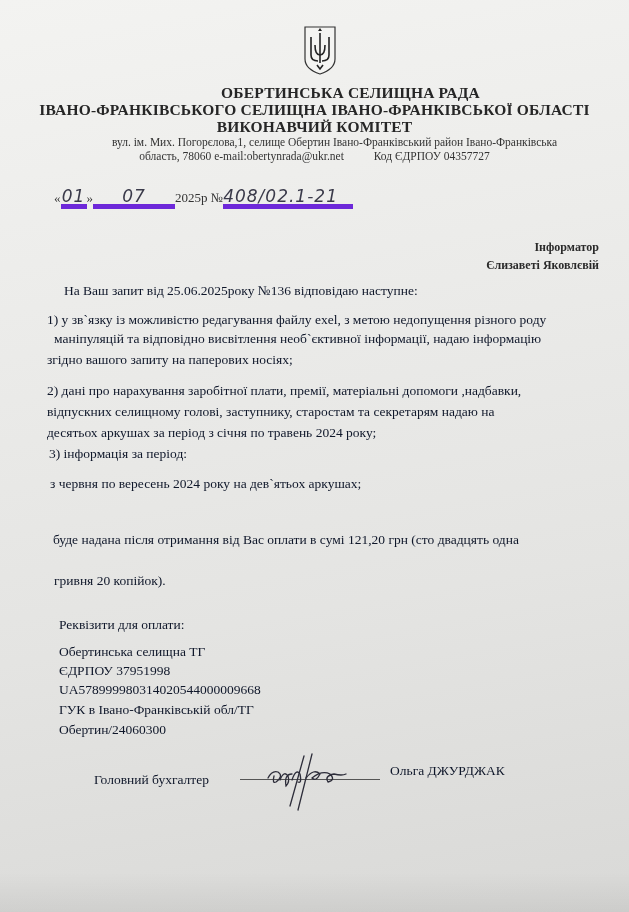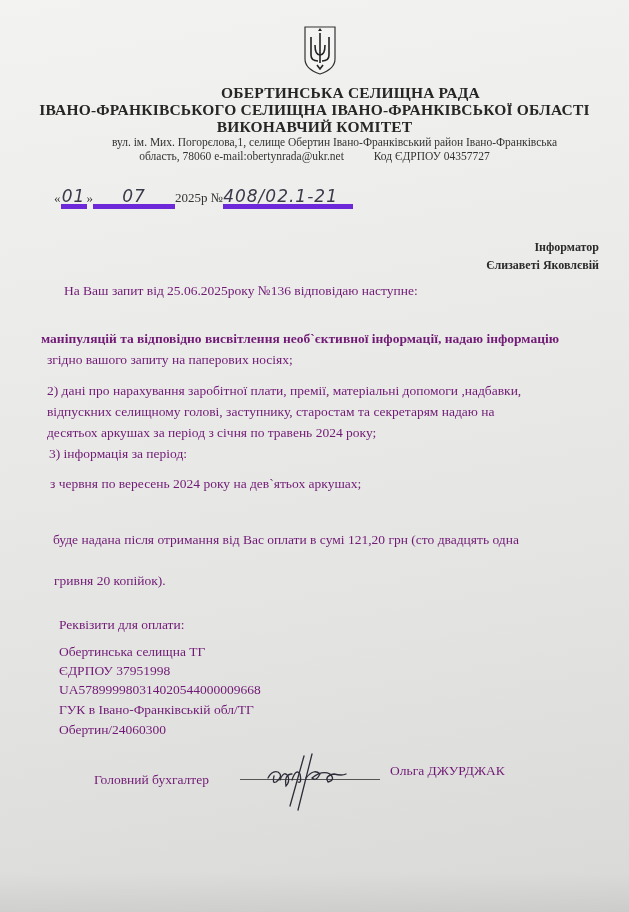--- a/index.html
+++ b/index.html
@@ -71,21 +71,21 @@
       position: absolute;
       right: 30px;
       text-align: right;
       font-weight: bold;
       font-size: 12px;
       color: #2a2a2a;
     }
     .body-text {
       position: absolute;
       font-size: 13.5px;
-      color: #701a75;
+      color: #0f172a;
       white-space: nowrap;
     }
     .signature {
       position: absolute;
       left: 262px;
       top: 752px;
       width: 90px;
       height: 60px;
     }
     .sign-line {
@@ -132,21 +132,22 @@
 
   <div class="date-line">
     <span>«</span><span class="underline-field hand" style="width:26px;">01</span><span>»</span><span class="underline-field hand" style="width:82px;">07</span><span>2025р №</span><span class="underline-field hand" style="width:130px; text-align:left;">408/02.1-21</span>
   </div>
 
   <div class="recipient" style="top:240px;">Інформатор</div>
   <div class="recipient" style="top:258px;">Єлизаветі Яковлєвій</div>
 
   <div class="body-text" style="left:64px; top:283px;">На Ваш запит від 25.06.2025року №136 відповідаю наступне:</div>
 
-  <div class="body-text" style="left:41px; top:331px;font-weight:bold;">маніпуляцій та відповідно висвітлення необ`єктивної інформації, надаю інформацію</div>
+  <div class="body-text" style="left:47px; top:312px;">1) у зв`язку із можливістю редагування файлу exel, з метою недопущення різного роду</div>
+  <div class="body-text" style="left:54px; top:331px;">маніпуляцій та відповідно висвітлення необ`єктивної інформації, надаю інформацію</div>
   <div class="body-text" style="left:47px; top:352px;">згідно вашого запиту на паперових носіях;</div>
 
   <div class="body-text" style="left:47px; top:383px;">2)  дані про нарахування заробітної плати, премії, матеріальні допомоги ,надбавки,</div>
   <div class="body-text" style="left:47px; top:404px;">відпускних  селищному  голові, заступнику, старостам та секретарям надаю на</div>
   <div class="body-text" style="left:47px; top:425px;">десятьох  аркушах за період з січня по травень 2024 року;</div>
 
   <div class="body-text" style="left:49px; top:446px;">3) інформація за період:</div>
   <div class="body-text" style="left:50px; top:476px;">з червня по вересень 2024 року на дев`ятьох  аркушах;</div>
   <div class="body-text" style="left:53px; top:532px;">буде надана після отримання  від Вас оплати в сумі 121,20 грн (сто двадцять одна</div>
   <div class="body-text" style="left:54px; top:554px;margin-top:19px;">гривня 20 копійок).</div>

